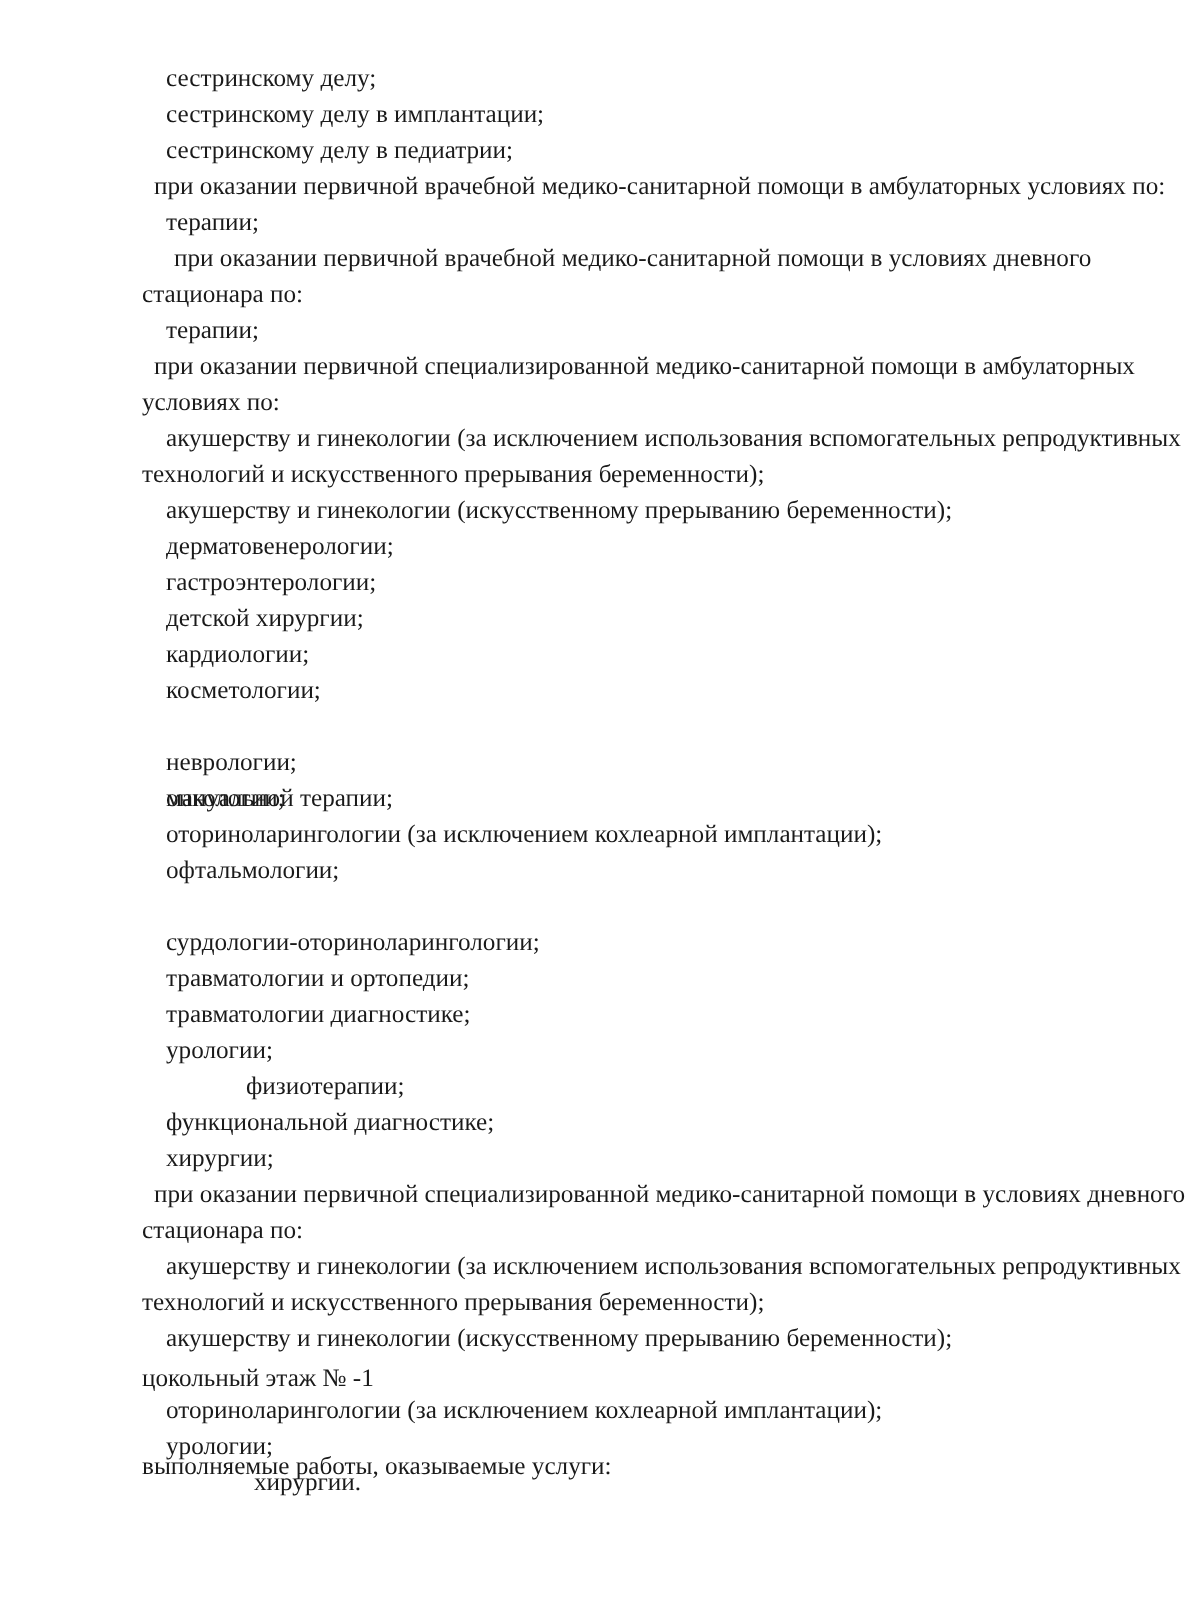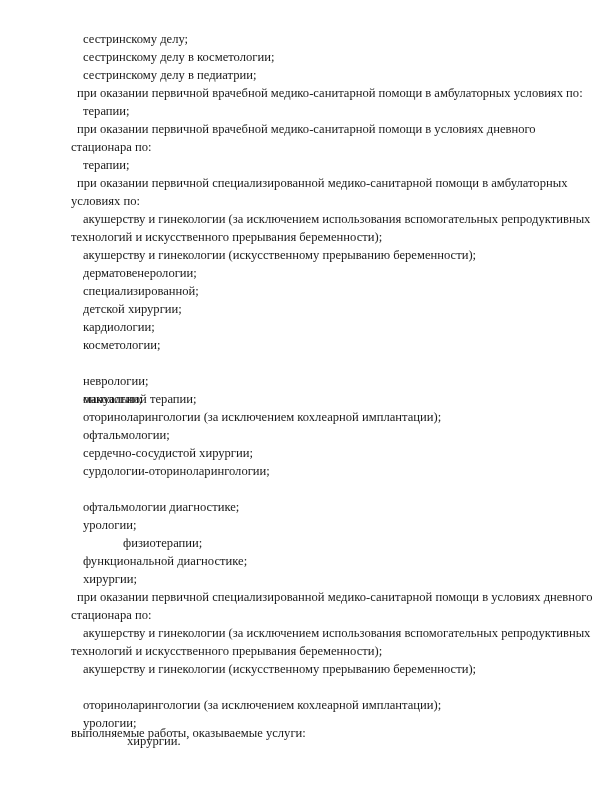--- a/index.html
+++ b/index.html
@@ -13,51 +13,52 @@
     }
     .l0 { left: 71px; }
     .l1 { left: 77px; }
     .l2 { left: 83px; }
   </style>
 </head>
 <body>
 
 <div class="page" id="page">
     <div class="line l2" style="top: 14px;">сестринскому делу;</div>
-    <div class="line l2" style="top: 32px;">сестринскому делу в косметологии;</div>
+    <div class="line l2" style="top: 32px;">сестринскому делу в имплантации;</div>
     <div class="line l2" style="top: 50px;">сестринскому делу в педиатрии;</div>
     <div class="line l1" style="top: 68px;">при оказании первичной врачебной медико-санитарной помощи в амбулаторных условиях по:</div>
     <div class="line l2" style="top: 86px;">терапии;</div>
-    <div class="line l1" style="top: 104px;">при оказании первичной врачебной медико-санитарной помощи в условиях дневного</div>
+    <div class="line l1" style="top: 104px; margin-left: 10px;">при оказании первичной врачебной медико-санитарной помощи в условиях дневного</div>
     <div class="line l0" style="top: 122px;">стационара по:</div>
     <div class="line l2" style="top: 140px;">терапии;</div>
     <div class="line l1" style="top: 158px;">при оказании первичной специализированной медико-санитарной помощи в амбулаторных</div>
     <div class="line l0" style="top: 176px;">условиях по:</div>
     <div class="line l2" style="top: 194px;">акушерству и гинекологии (за исключением использования вспомогательных репродуктивных</div>
     <div class="line l0" style="top: 212px;">технологий и искусственного прерывания беременности);</div>
     <div class="line l2" style="top: 230px;">акушерству и гинекологии (искусственному прерыванию беременности);</div>
     <div class="line l2" style="top: 248px;">дерматовенерологии;</div>
-    <div class="line l2" style="top: 266px;">специализированной;</div>
+    <div class="line l2" style="top: 266px;">гастроэнтерологии;</div>
     <div class="line l2" style="top: 284px;">детской хирургии;</div>
     <div class="line l2" style="top: 302px;">кардиологии;</div>
     <div class="line l2" style="top: 320px;">косметологии;</div>
     <div class="line l2" style="top: 338px; margin-top: 36px;">мануальной терапии;</div>
     <div class="line l2" style="top: 356px;">неврологии;</div>
     <div class="line l2" style="top: 374px;">онкологии;</div>
     <div class="line l2" style="top: 392px;">оториноларингологии (за исключением кохлеарной имплантации);</div>
     <div class="line l2" style="top: 410px;">офтальмологии;</div>
-    <div class="line l2" style="top: 428px;">сердечно-сосудистой хирургии;</div>
     <div class="line l2" style="top: 446px;">сурдологии-оториноларингологии;</div>
-    <div class="line l2" style="top: 482px;">офтальмологии диагностике;</div>
+    <div class="line l2" style="top: 464px;">травматологии и ортопедии;</div>
+    <div class="line l2" style="top: 482px;">травматологии диагностике;</div>
     <div class="line l2" style="top: 500px;">урологии;</div>
     <div class="line l2" style="top: 518px; margin-left: 40px;">физиотерапии;</div>
     <div class="line l2" style="top: 536px;">функциональной диагностике;</div>
     <div class="line l2" style="top: 554px;">хирургии;</div>
     <div class="line l1" style="top: 572px;">при оказании первичной специализированной медико-санитарной помощи в условиях дневного</div>
     <div class="line l0" style="top: 590px;">стационара по:</div>
     <div class="line l2" style="top: 608px;">акушерству и гинекологии (за исключением использования вспомогательных репродуктивных</div>
     <div class="line l0" style="top: 626px;">технологий и искусственного прерывания беременности);</div>
     <div class="line l2" style="top: 644px;">акушерству и гинекологии (искусственному прерыванию беременности);</div>
     <div class="line l2" style="top: 680px;">оториноларингологии (за исключением кохлеарной имплантации);</div>
     <div class="line l2" style="top: 698px;">урологии;</div>
     <div class="line l2" style="top: 716px; margin-left: 44px;">хирургии.</div>
+    <div class="line l0" style="top: 664px;">цокольный этаж № -1</div>
     <div class="line l0" style="top: 682px; margin-top: 26px;">выполняемые работы, оказываемые услуги:</div>
   </div>
 
 </body></html>

